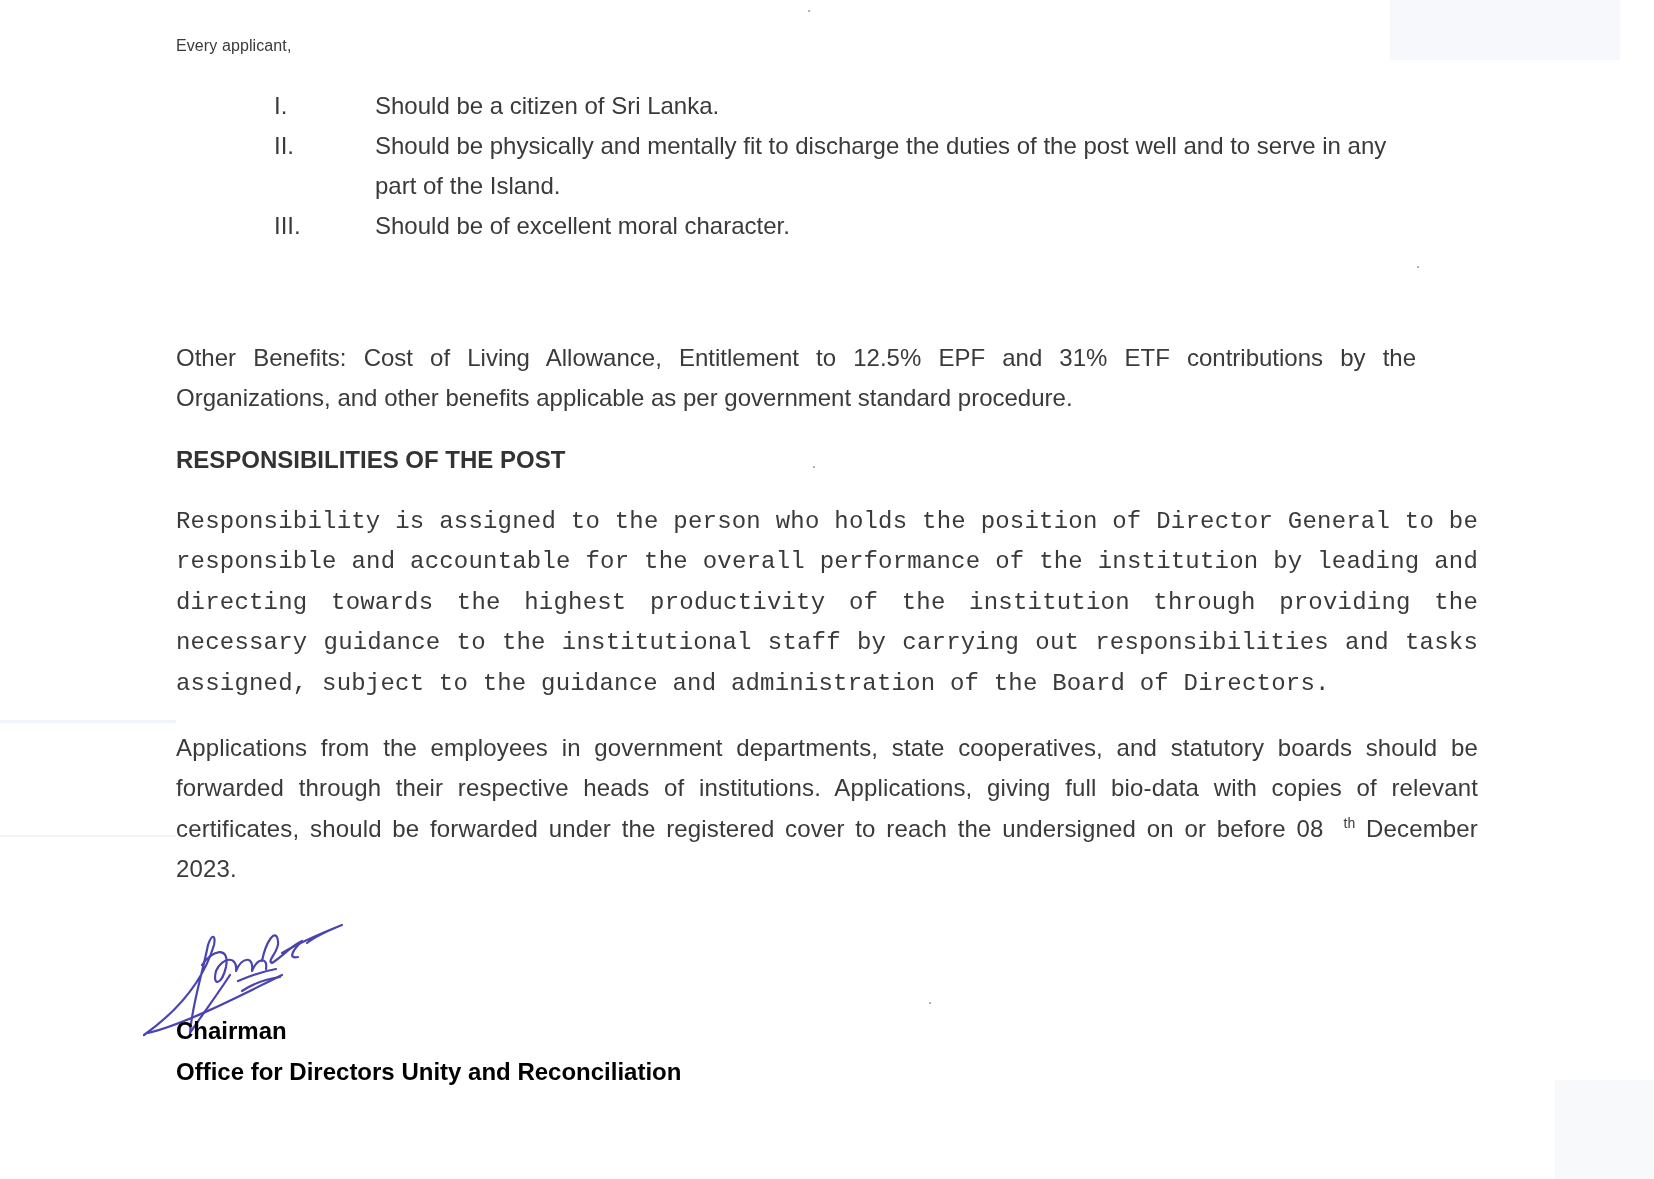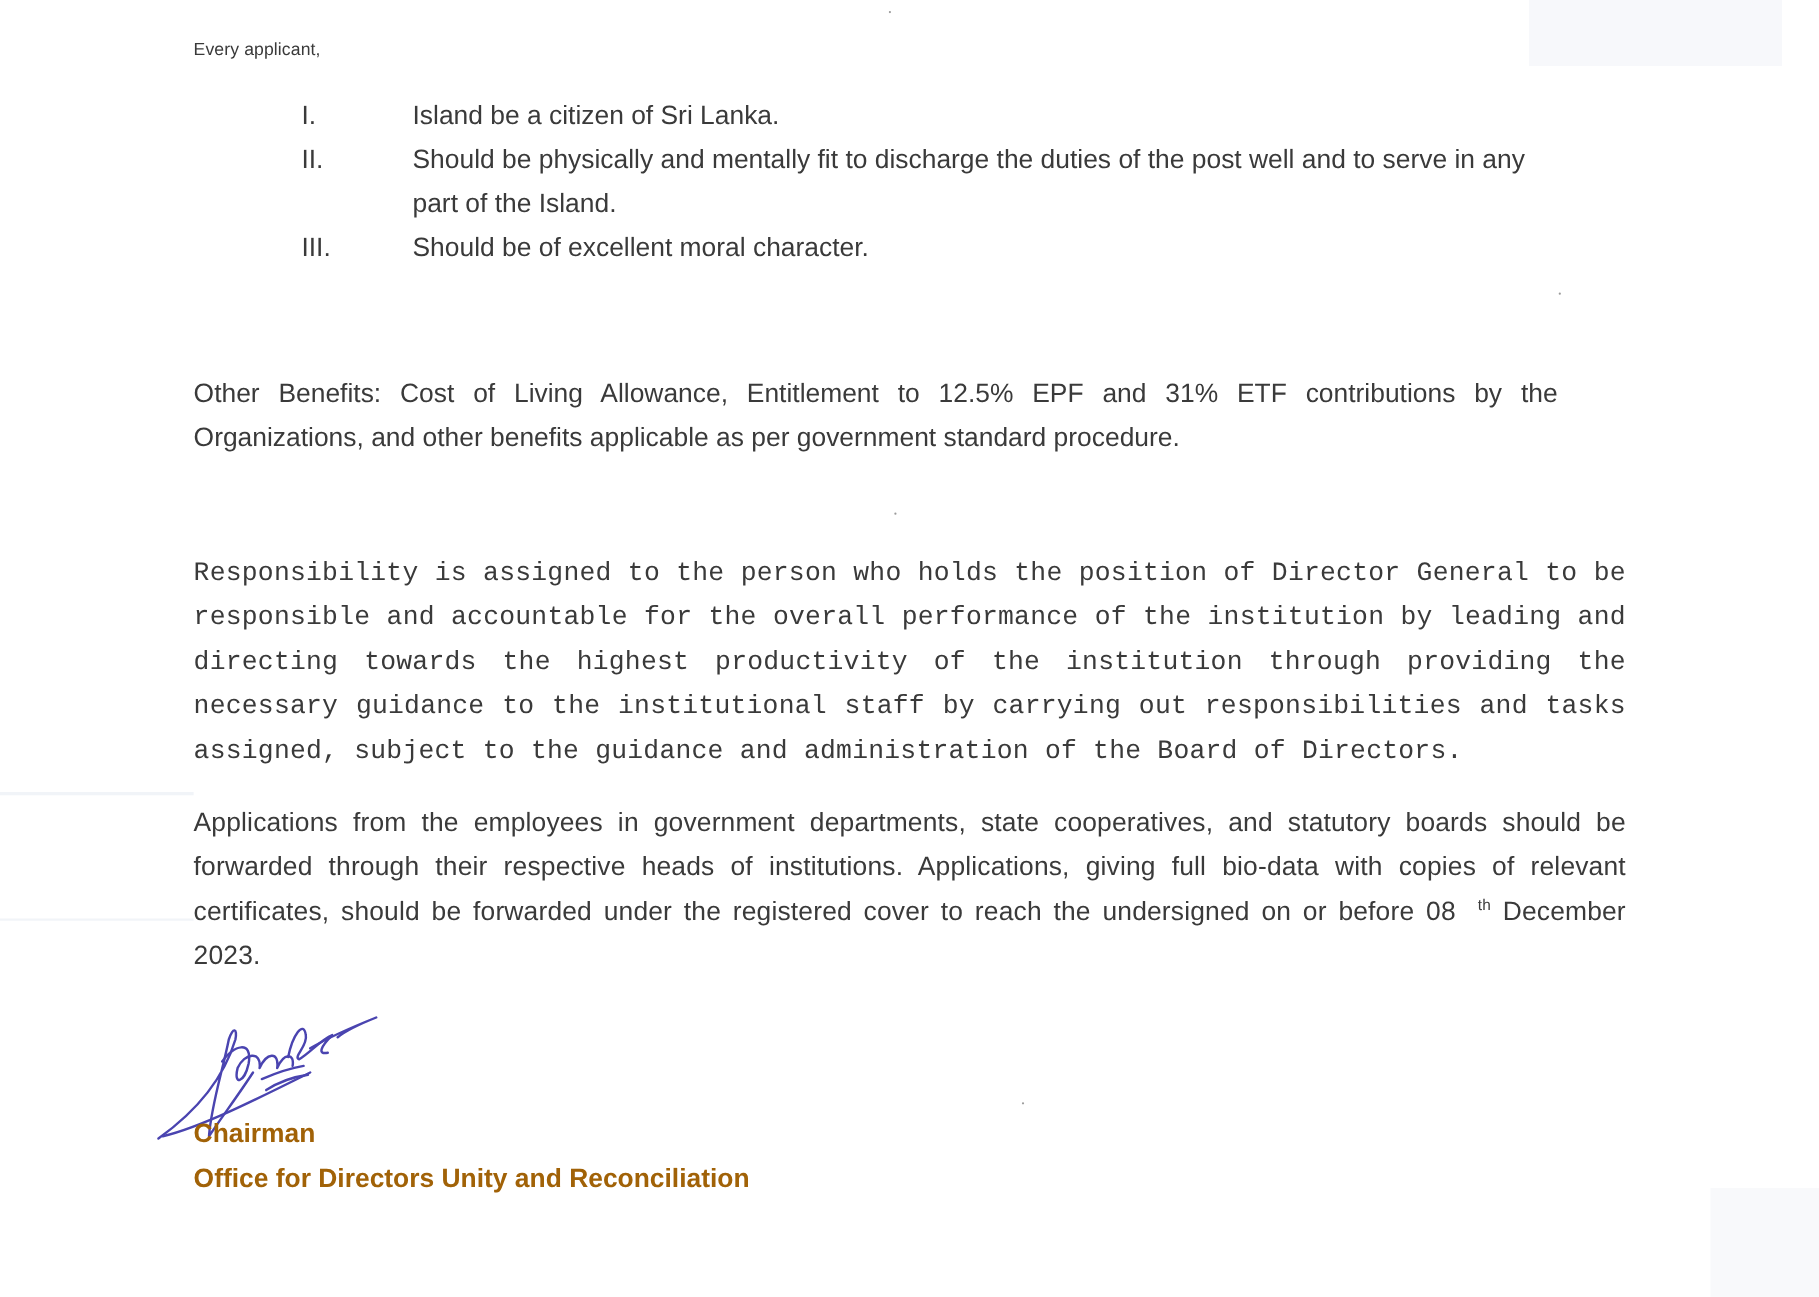--- a/index.html
+++ b/index.html
@@ -121,21 +121,21 @@
       height: 140px;
       display: block;
     }
     .signatory {
       position: absolute;
       left: 176px;
       top: 1011px;
       font-size: 24px;
       line-height: 40.5px;
       font-weight: bold;
-      color: #a16207;
+      color: #000000;
     }
     .signatory div {
       white-space: nowrap;
     }
   </style>
 </head>
 <body>
 
 <div class="page">
 
@@ -146,34 +146,35 @@
   <div class="dot" style="left:808px; top:10px;"></div>
   <div class="dot" style="left:1417px; top:266px;"></div>
   <div class="dot" style="left:813px; top:466px;"></div>
   <div class="dot" style="left:929px; top:1002px;"></div>
 
   <div class="text intro">Every applicant,</div>
 
   <div class="criteria">
     <div class="criterion" style="top:0px;">
       <span class="numeral">I.</span>
-      <span class="crit-text">Island be a citizen of Sri Lanka.</span>
+      <span class="crit-text">Should be a citizen of Sri Lanka.</span>
     </div>
     <div class="criterion" style="top:40px;">
       <span class="numeral">II.</span>
       <span class="crit-text">Should be physically and mentally fit to discharge the duties of the post well and to serve in any part of the Island.</span>
     </div>
     <div class="criterion" style="top:120px;">
       <span class="numeral">III.</span>
       <span class="crit-text">Should be of excellent moral character.</span>
     </div>
   </div>
 
   <div class="justify benefits">Other Benefits: Cost of Living Allowance, Entitlement to 12.5% EPF and 31% ETF contributions by the Organizations, and other benefits applicable as per government standard procedure.</div>
 
+  <div class="heading">RESPONSIBILITIES OF THE POST</div>
 
   <div class="justify responsibility">Responsibility is assigned to the person who holds the position of Director General to be responsible and accountable for the overall performance of the institution by leading and directing towards the highest productivity of the institution through providing the necessary guidance to the institutional staff by carrying out responsibilities and tasks assigned, subject to the guidance and administration of the Board of Directors.</div>
 
   <div class="justify applications"><span>Applications from the employees in government departments, state cooperatives, and statutory boards should be forwarded through their respective heads of institutions. Applications, giving full bio-data with copies of relevant certificates, should be forwarded under the registered cover to reach the undersigned on or before 08</span><sup>th</sup><span> December 2023.</span></div>
 
   <div class="signature">
     <svg viewBox="0 0 230 140">
       <g id="sig-strokes" fill="none" stroke-linecap="round" stroke-linejoin="round" stroke-width="2.2" stroke="#4a44b0">
         <path d="M2 130 C 30 110, 60 80, 72 40 C 74 30, 70 28, 66 40 C 60 70, 50 100, 48 128 C 60 110, 75 90, 88 70"></path>
         <path d="M6 128 C 40 120, 90 95, 140 70"></path>

